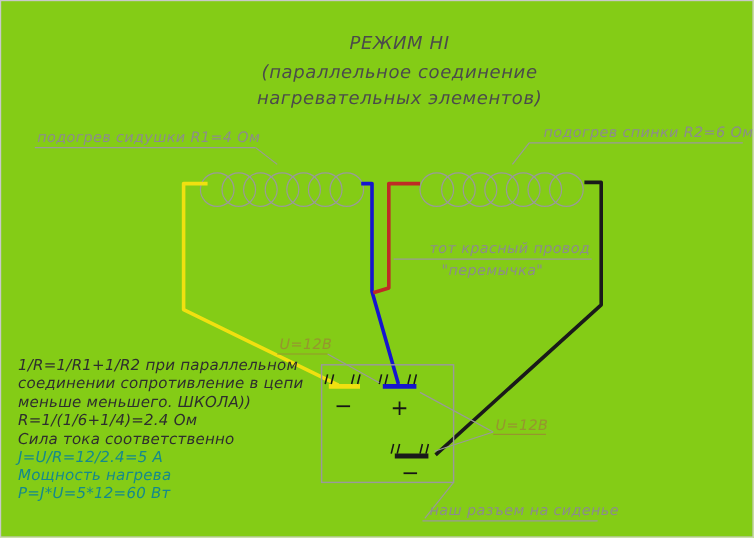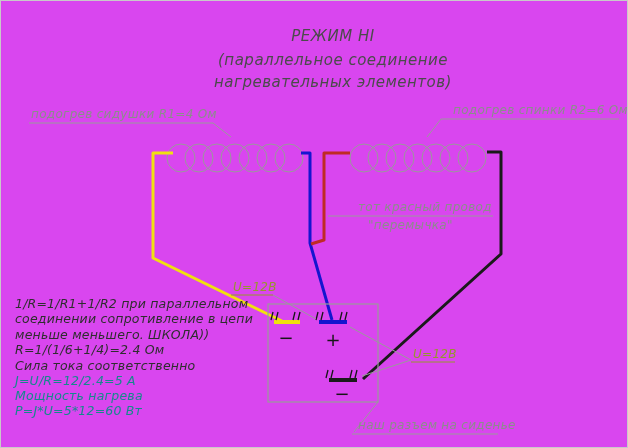--- a/index.html
+++ b/index.html
@@ -1,18 +1,18 @@
 <!DOCTYPE html>
 <html><head>
 <meta charset="utf-8">
 <style>
   html,body{margin:0;padding:0;background:#ffffff;}
   .stage{
     position:relative;width:628px;height:448px;box-sizing:border-box;
-    background:#d946ef;border:1px solid #c9c9c9;
+    background:#84cc16;border:1px solid #c9c9c9;
     font-family:"DejaVu Sans",sans-serif;overflow:hidden;
   }
   svg{display:block;}
   text{font-family:"DejaVu Sans",sans-serif;font-style:italic;}
   .t-title{font-size:15px;fill:#4b4b4b;text-anchor:middle;letter-spacing:.5px;}
   .t-label{font-size:12px;fill:#8c8c8c;letter-spacing:.3px;}
   .t-volt{font-size:12px;fill:#96962e;letter-spacing:.3px;}
   .t-f{font-size:12.5px;fill:#2e2e2e;letter-spacing:.2px;}
   .t-f.teal{fill:#15898c;}
   .t-sign{font-size:18px;fill:#161616;text-anchor:middle;font-style:normal;}

